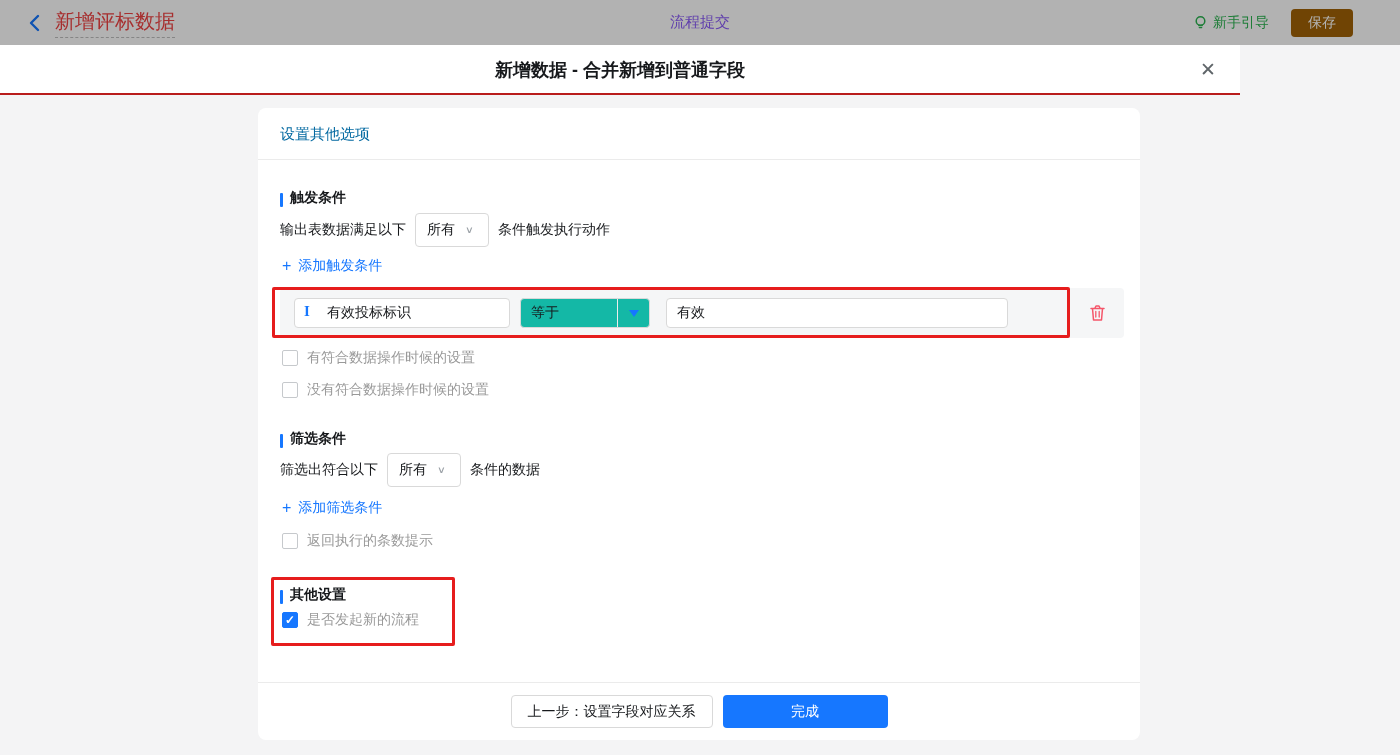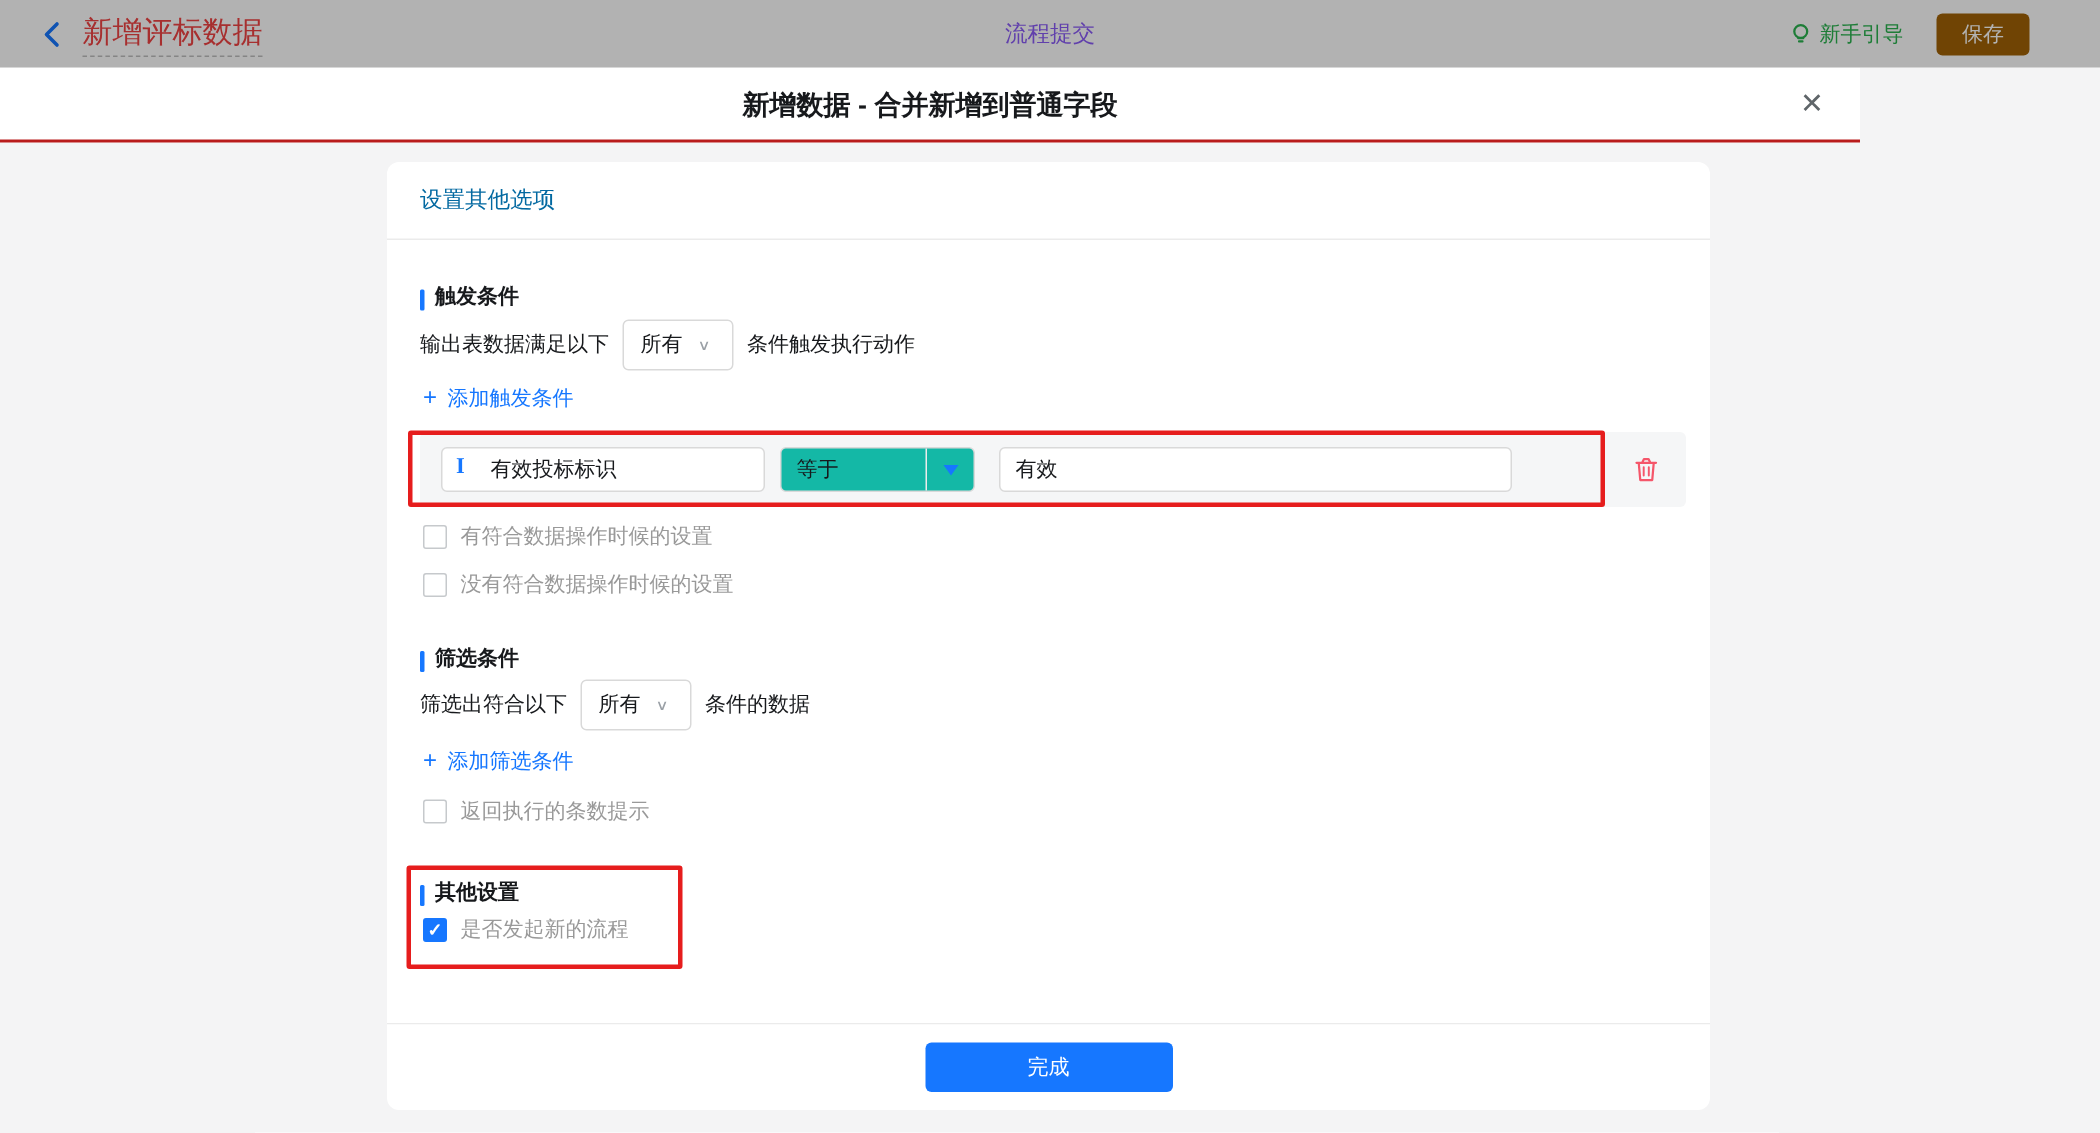--- a/index.html
+++ b/index.html
@@ -244,18 +244,19 @@
   </div>
 
   <div class="cb-row" style="left:24px; top:503px;">
     <span class="cb checked">
         <span>✓</span>
       </span>
     <span>是否发起新的流程</span>
   </div>
 
   <div class="card-footer">
+    <button class="btn-prev">上一步：设置字段对应关系</button>
     <button class="btn-done">完成</button>
   </div>
 </div>
 
 <div class="annotation anno-1"></div>
 <div class="annotation anno-2"></div>
 
 </body></html>

